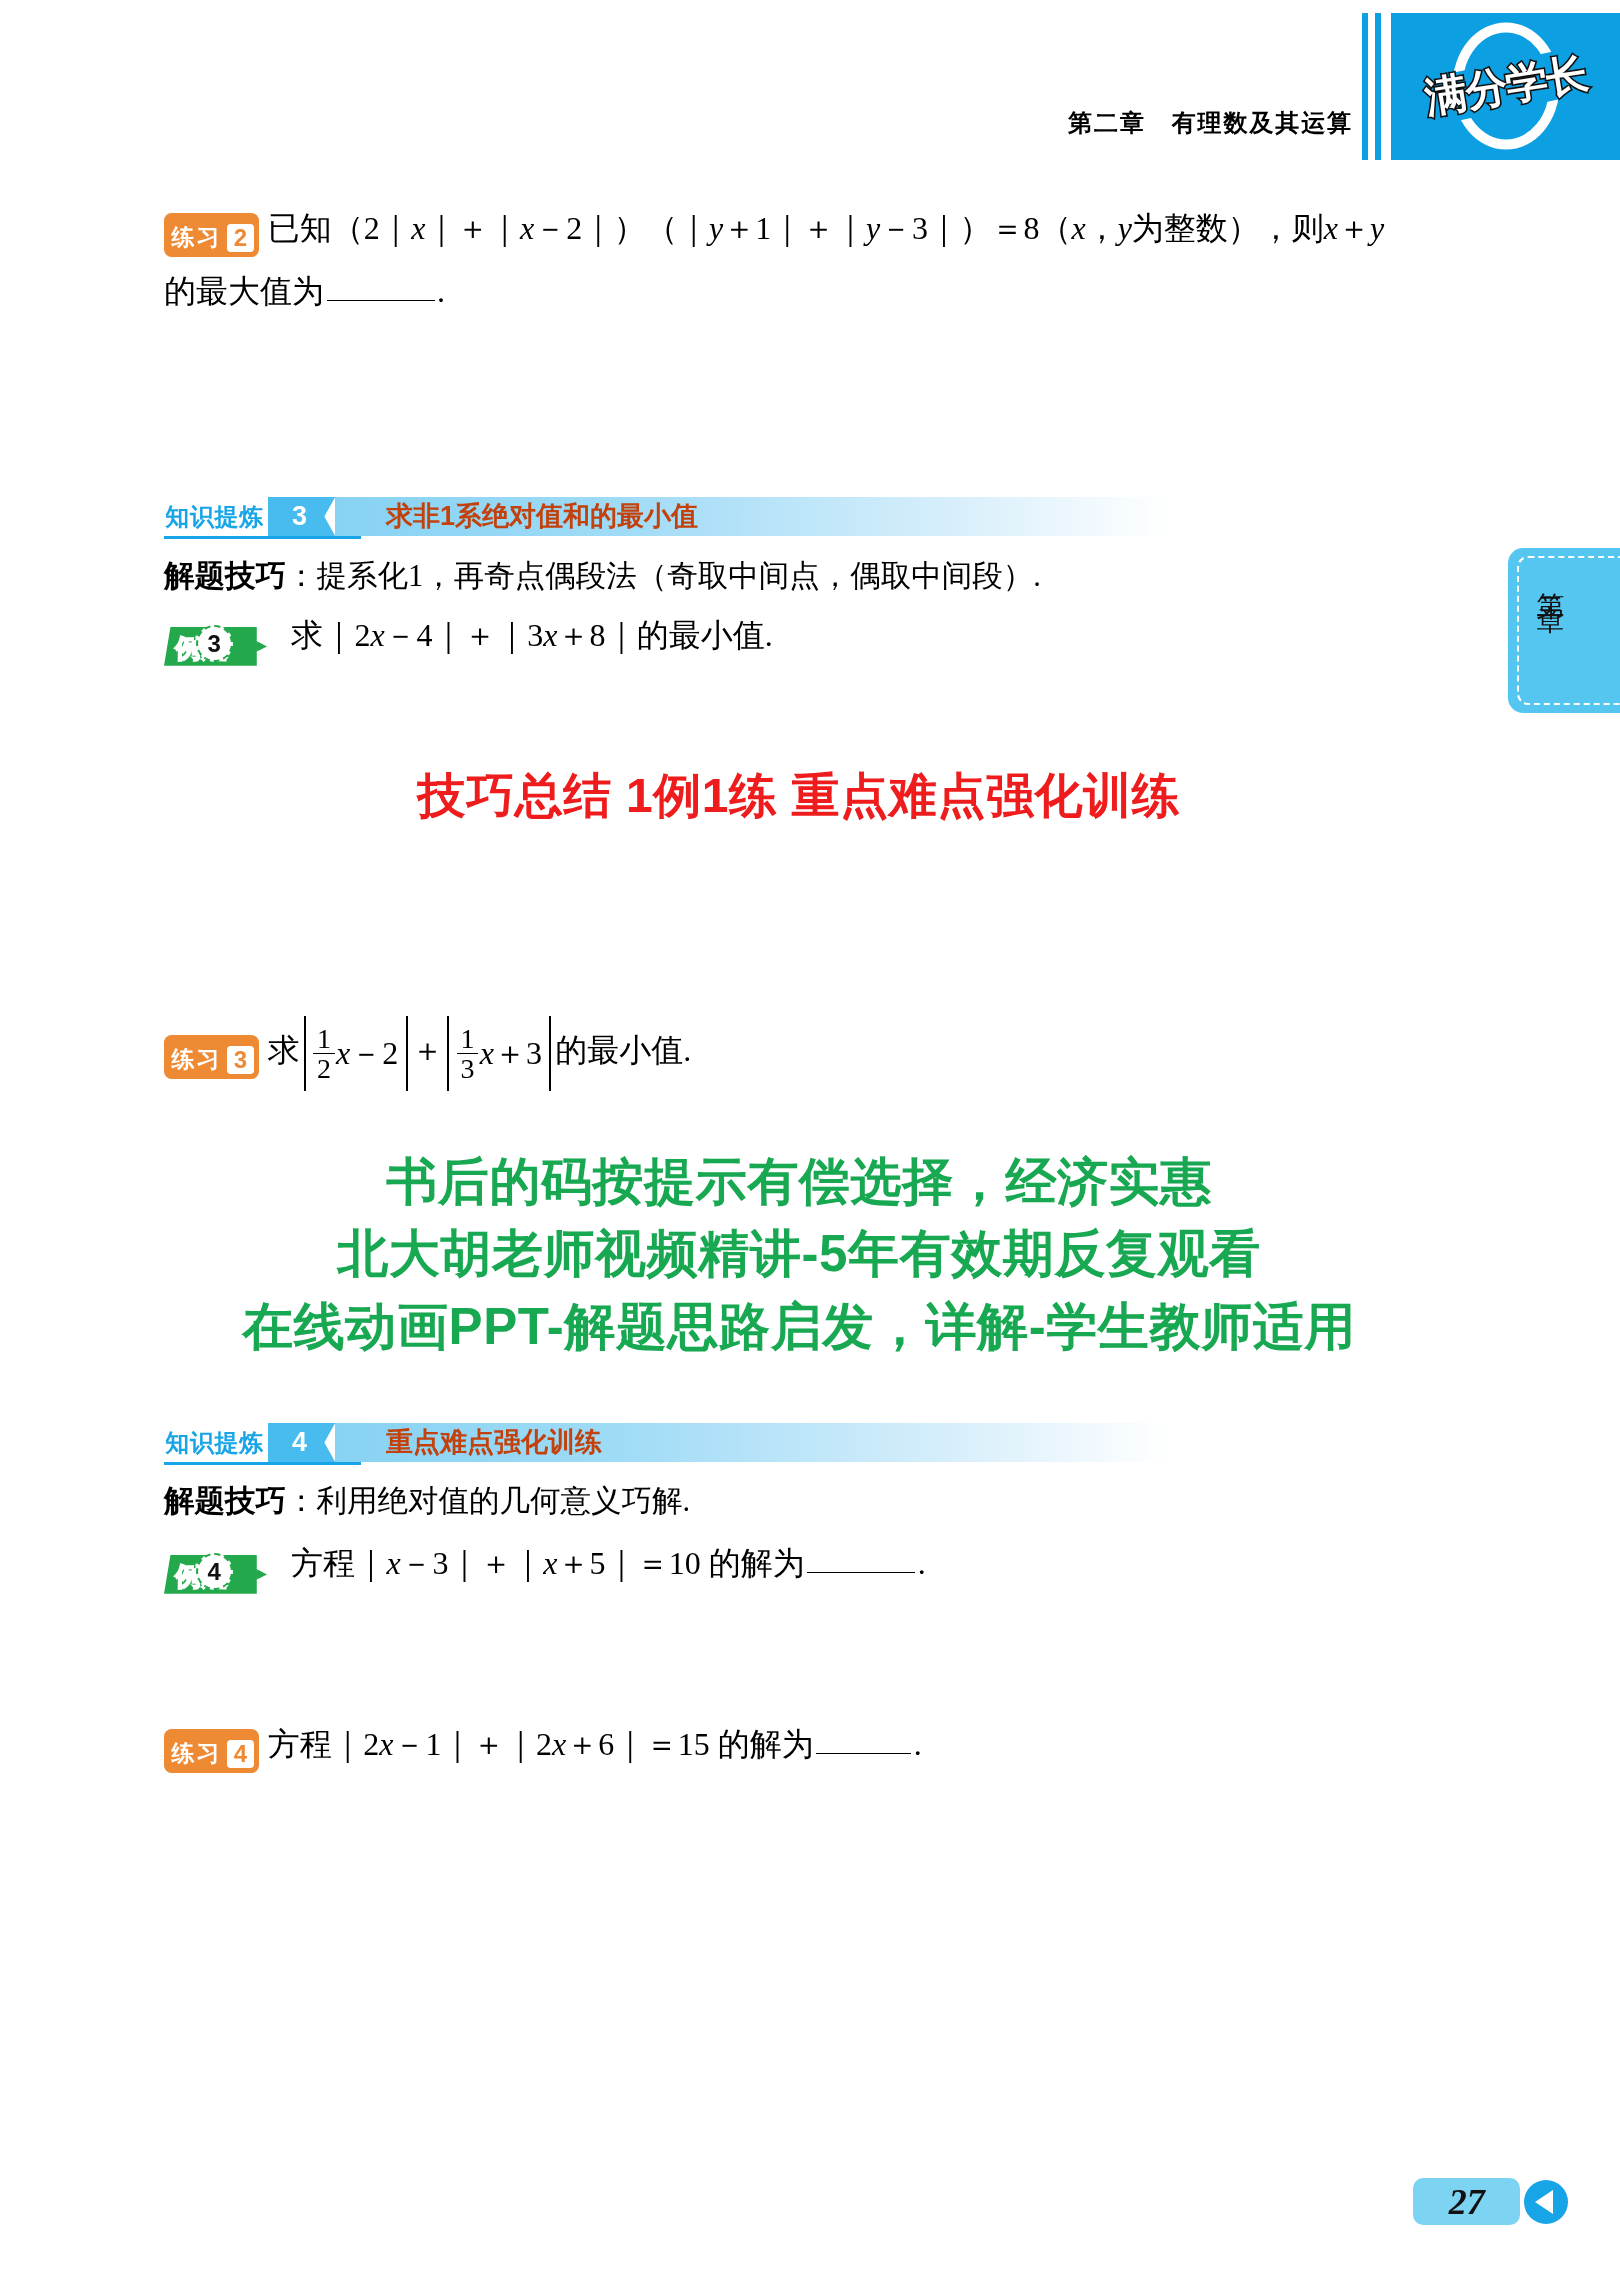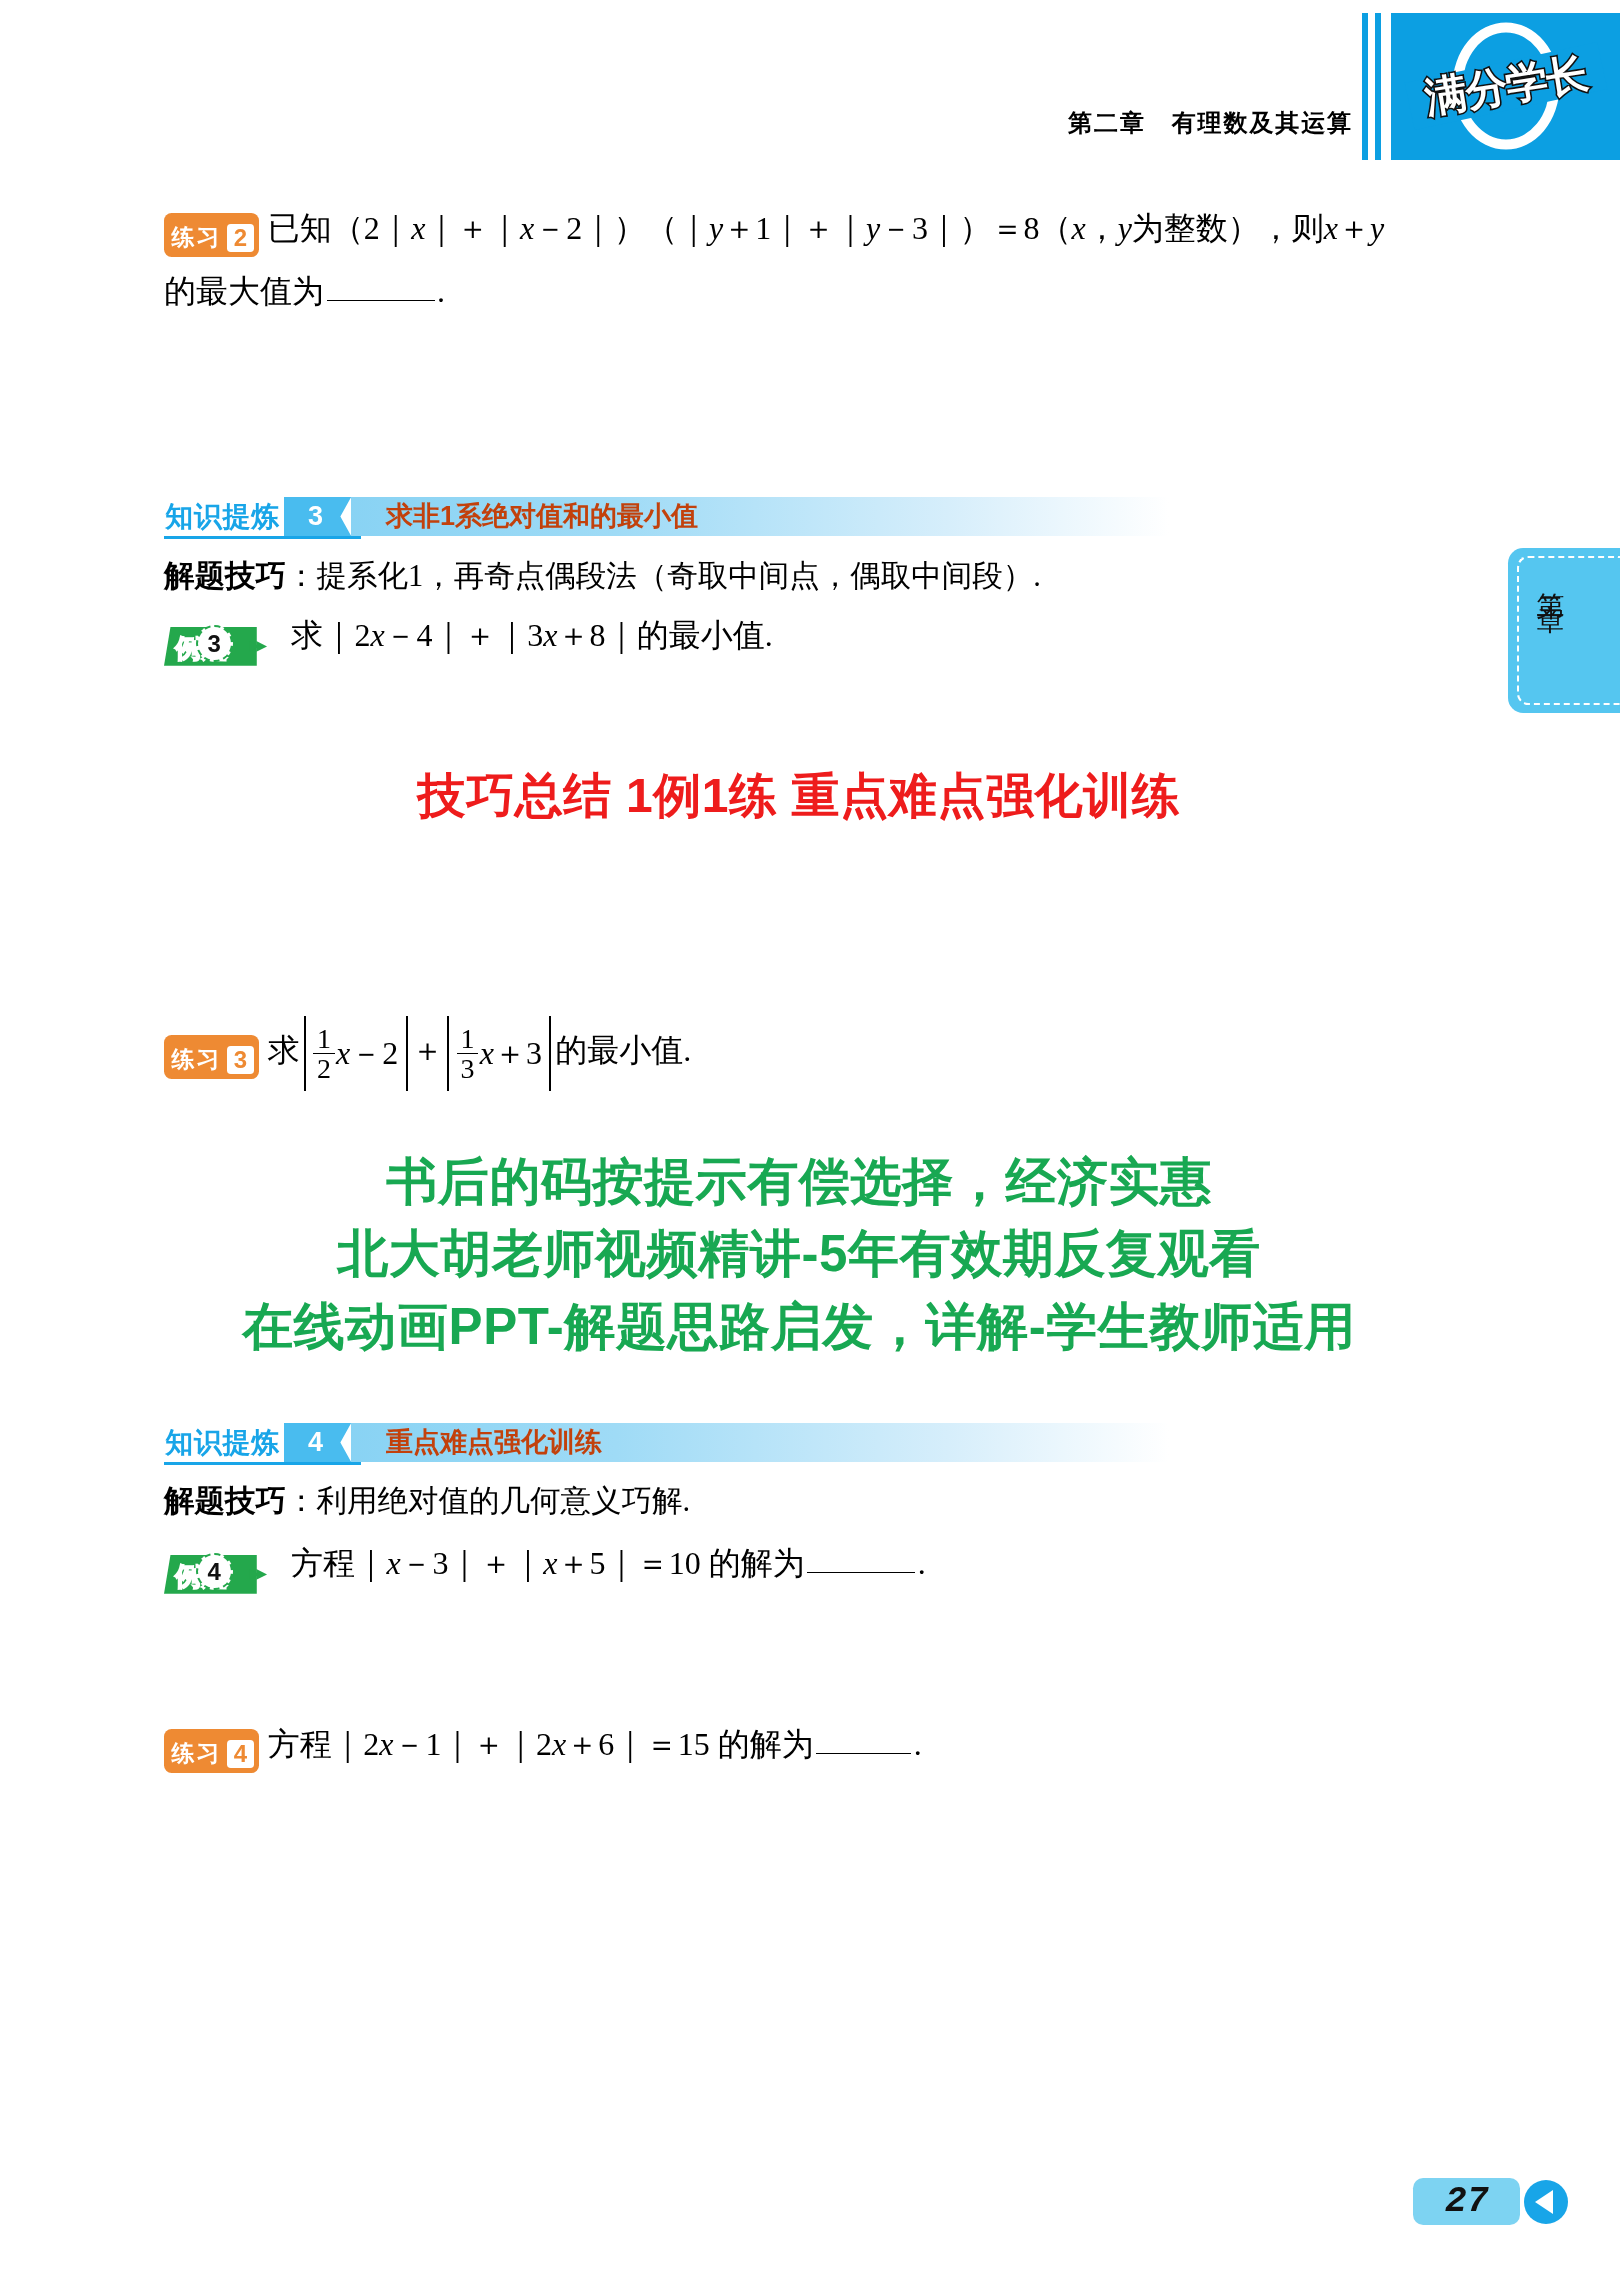--- a/index.html
+++ b/index.html
@@ -174,21 +174,21 @@
     height: 39px;
     background: #ffffff;
     padding-right: 0px;
     display: flex;
     align-items: center;
     white-space: nowrap;
   }
   .zhishi-label {
     font-family: "Liberation Sans", "DejaVu Sans", sans-serif;
     font-weight: bold;
-    font-size: 28px;
+    font-size: 24px;
     color: #18A5E8;
     -webkit-text-stroke: 2.5px #ffffff;
     paint-order: stroke fill;
     letter-spacing: 0.6px;
     padding: 0 3.8px 0 1.3px;
   }
   .zhishi-chevron {
     position: relative;
     background: #49BCEF;
     height: 39px;
@@ -390,21 +390,21 @@
     align-items: center;
   }
   .page-num {
     background: #7DD3F2;
     border-radius: 10.2px;
     width: 107px;
     height: 47px;
     display: flex;
     align-items: center;
     justify-content: center;
-    font-family: Liberation Mono, monospace;
+    font-family: Liberation Serif, serif;
     font-style: italic;
     font-weight: bold;
     font-size: 36px;
     color: #111;
   }
   .nav-circle {
     width: 44px;
     height: 44px;
     border-radius: 50%;
     background: #18A5E8;

